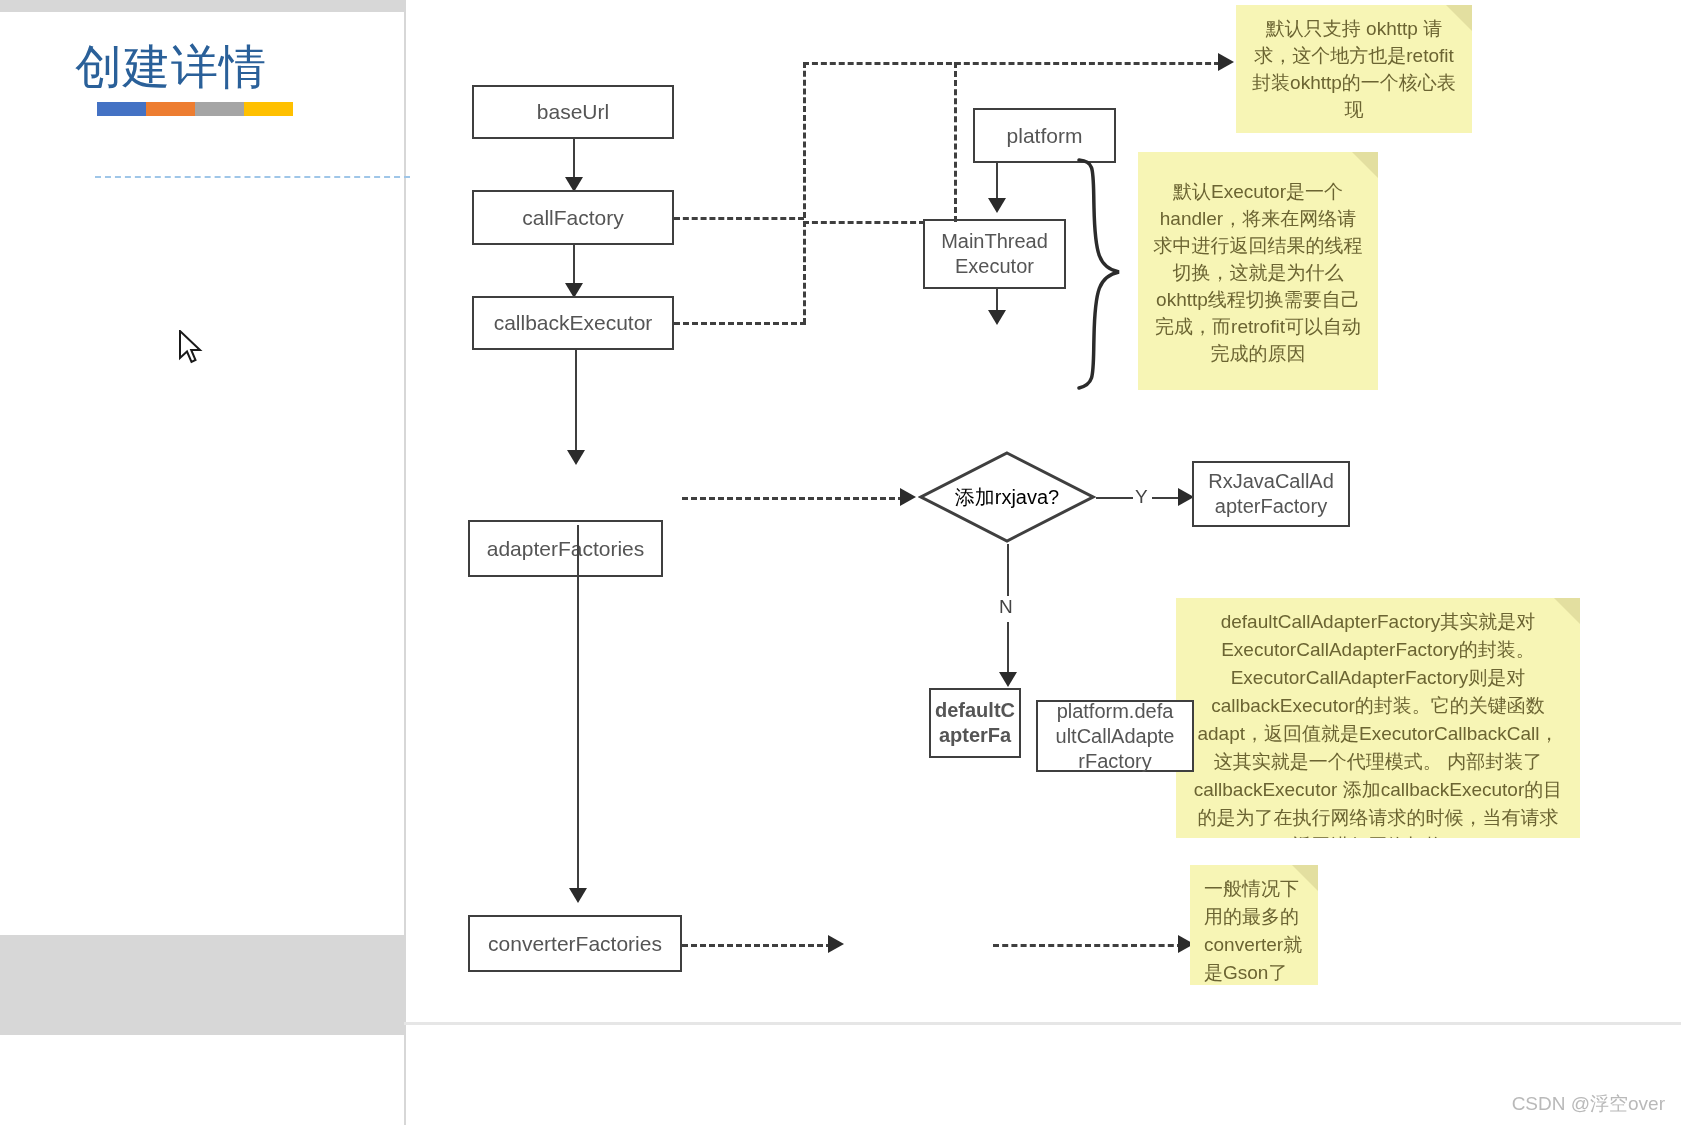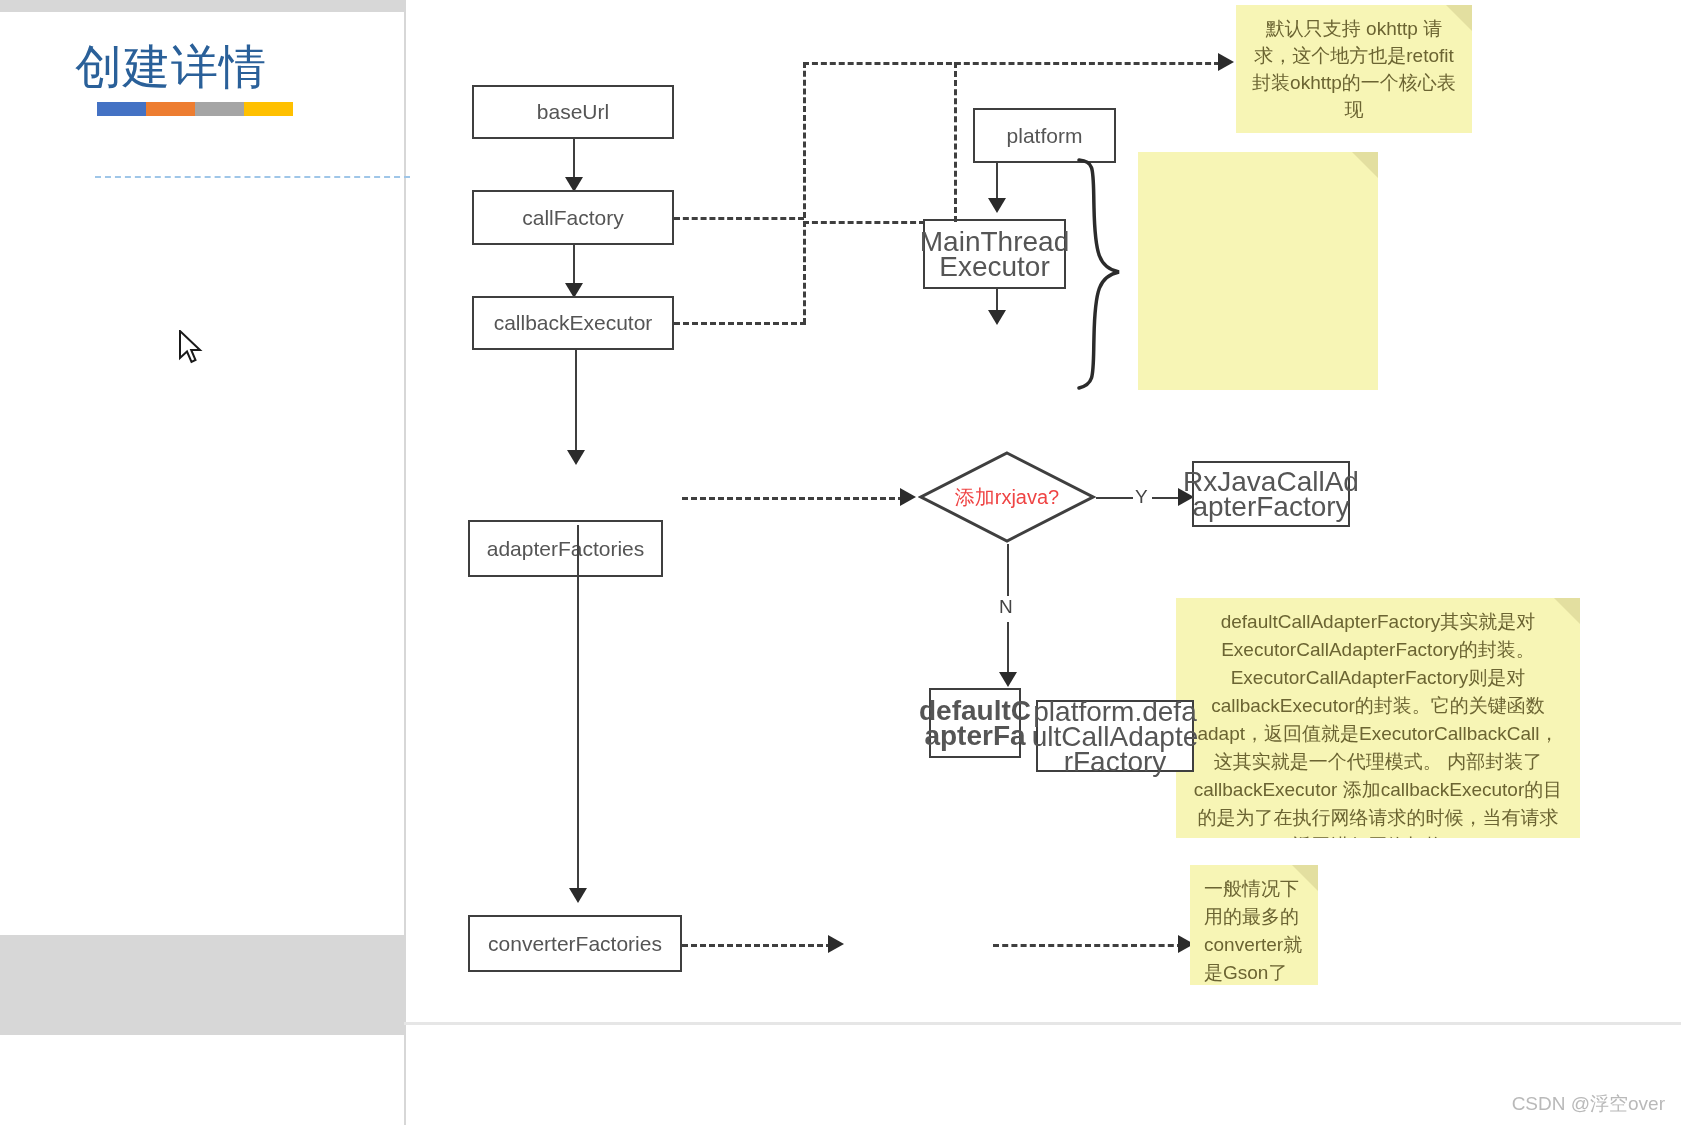--- a/index.html
+++ b/index.html
@@ -17,25 +17,25 @@
       font-family:"Liberation Sans","DejaVu Sans",sans-serif;letter-spacing:1px;}
   #color-bar{margin-top:6px;margin-left:22px;width:196px;height:14px;display:flex;}
   #color-bar i{display:block;height:100%;}
   #dash-rule{position:absolute;left:95px;top:176px;width:315px;height:0;
       border-top:2px dashed #9fc6e8;}
 
   
   .node{position:absolute;background:#ffffff;border:2px solid #3f3f3f;
         display:flex;align-items:center;justify-content:center;text-align:center;
         color:#555555;font-size:21px;line-height:26px;box-sizing:border-box;}
-  .node.small{font-size:28px;line-height:25px;}
+  .node.small{font-size:20px;line-height:25px;}
   .diamond{position:absolute;}
   .diamond .dshape{position:absolute;inset:0;}
   .diamond .dlabel{position:absolute;inset:0;display:flex;align-items:center;
-        justify-content:center;color:#ef4444;font-size:20px;}
+        justify-content:center;color:#000000;font-size:20px;}
   .vline{position:absolute;width:0;border-left:2.5px solid #3f3f3f;}
   .hline{position:absolute;height:0;border-top:2.5px solid #3f3f3f;}
   .vdash{position:absolute;width:0;border-left:3px dashed #3f3f3f;}
   .hdash{position:absolute;height:0;border-top:3px dashed #3f3f3f;}
   .arrow-d{position:absolute;width:0;height:0;border-left:9px solid transparent;
         border-right:9px solid transparent;border-top:15px solid #2b2b2b;}
   .arrow-r{position:absolute;width:0;height:0;border-top:9px solid transparent;
         border-bottom:9px solid transparent;border-left:16px solid #2b2b2b;}
   .elabel{position:absolute;color:#444;font-size:19px;background:#fff;padding:0 2px;}
 
@@ -181,20 +181,21 @@
   <div class="hdash" style="left:993px;top:944px;width:190px;"></div>
   <div class="arrow-r" style="left:1178px;top:935px;"></div>
 
   <div class="note" style="left:1236px;top:5px;width:236px;height:128px;">
     <span class="fold"></span>
     <span>默认只支持 okhttp 请求，这个地方也是retofit封装okhttp的一个核心表现</span>
   </div>
 
   <div class="note" style="left:1138px;top:152px;width:240px;height:238px;padding-top:26px;">
     <span class="fold"></span>
+    <span>默认Executor是一个handler，将来在网络请求中进行返回结果的线程切换，这就是为什么okhttp线程切换需要自己完成，而retrofit可以自动完成的原因</span>
   </div>
 
   <div class="note" style="left:1176px;top:598px;width:404px;height:240px;text-align:center;line-height:28px;">
     <span class="fold"></span>
     <span>defaultCallAdapterFactory其实就是对ExecutorCallAdapterFactory的封装。ExecutorCallAdapterFactory则是对callbackExecutor的封装。它的关键函数adapt，返回值就是ExecutorCallbackCall，这其实就是一个代理模式。 内部封装了callbackExecutor 添加callbackExecutor的目的是为了在执行网络请求的时候，当有请求返回进行网络切换。</span>
   </div>
 
   <div class="note" style="left:1190px;top:865px;width:128px;height:120px;text-align:left;line-height:28px;">
     <span class="fold"></span>
     <span>一般情况下用的最多的converter就是Gson了</span>

